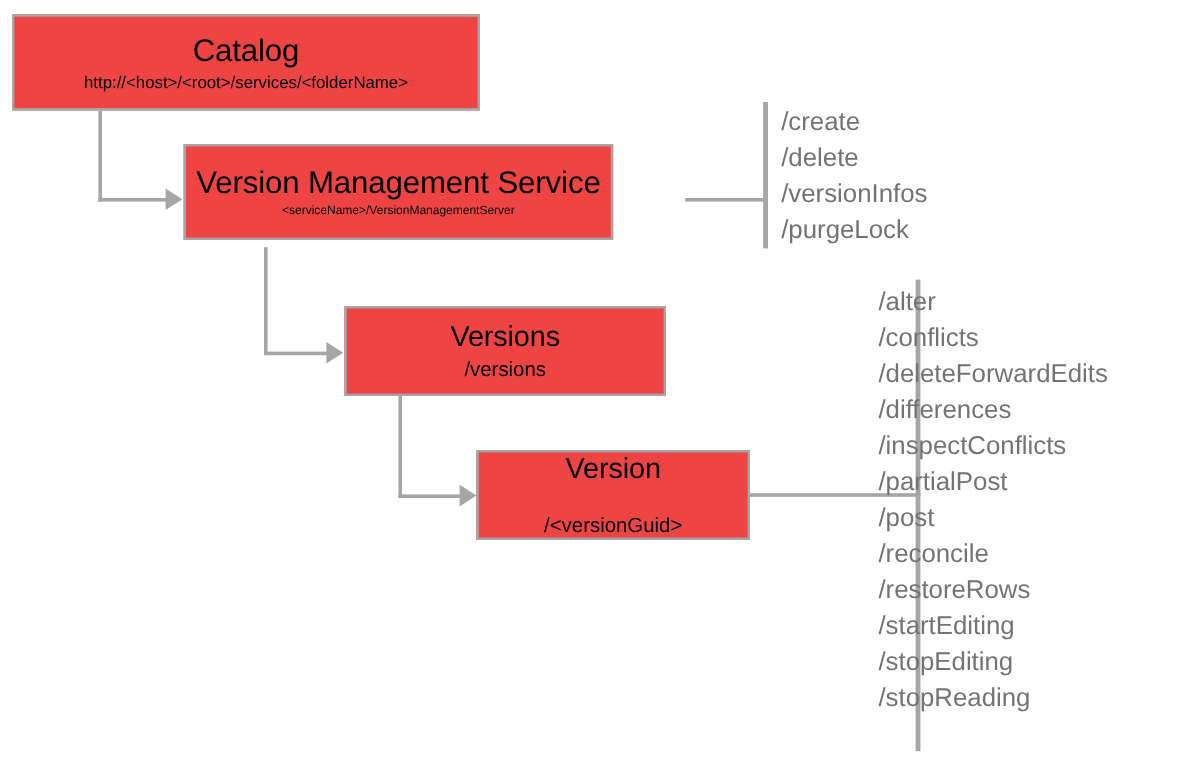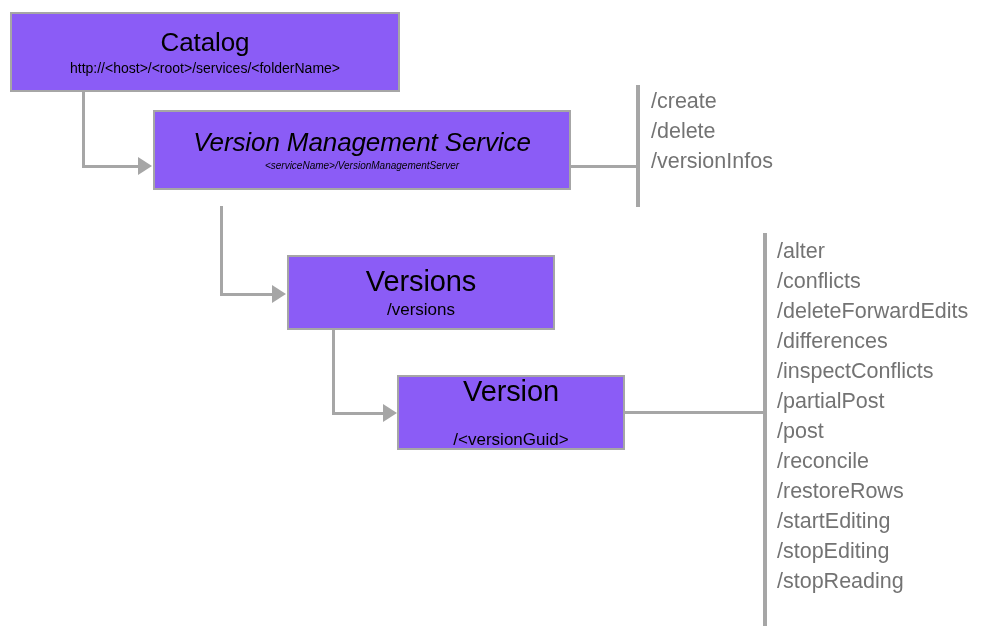--- a/index.html
+++ b/index.html
@@ -15,32 +15,32 @@
     width: 995px;
     height: 640px;
     background: #ffffff;
     overflow: hidden;
   }
 
   
   .node {
     position: absolute;
     box-sizing: border-box;
-    background: #8b5cf6;
+    background: #ef4444;
     border: 2px solid #a6a6a6;
     display: flex;
     flex-direction: column;
     align-items: center;
     justify-content: center;
     text-align: center;
     color: #000000;
     line-height: 1.05;
   }
   .node .node-title {
-    font-size: 29px;
+    font-size: 24px;
     font-weight: normal;
     letter-spacing: -0.1px;
     white-space: nowrap;
   }
   .node .node-sub {
     font-size: 17px;
     font-weight: normal;
     margin-top: 5px;
     white-space: nowrap;
   }
@@ -94,32 +94,33 @@
 
   <div class="node n-catalog" style="left:10px; top:12px; width:390px; height:80px;">
     <div class="node-title">Catalog</div>
     <div class="node-sub">http://&lt;host&gt;/&lt;root&gt;/services/&lt;folderName&gt;</div>
   </div>
 
   <div class="conn-v" style="left:82px; top:92px; height:76px;"></div>
   <div class="conn-h" style="left:82px; top:165px; width:58px;"></div>
   <div class="arrowhead" style="left:138px; top:157px;"></div>
 
-  <div class="node n-vms" style="left:153px; top:110px; width:418px; height:80px;font-style:italic;">
+  <div class="node n-vms" style="left:153px; top:120px; width:358px; height:80px;">
     <div class="node-title">Version Management Service</div>
     <div class="node-sub">&lt;serviceName&gt;/VersionManagementServer</div>
   </div>
 
   <div class="conn-h" style="left:571px; top:165px; width:69px;"></div>
   <div class="group-bar" style="left:636px; top:85px; height:122px;"></div>
 
   <div class="endpoint-list" style="left:651px; top:86px;">
     <span class="endpoint-item">/create</span>
     <span class="endpoint-item">/delete</span>
     <span class="endpoint-item">/versionInfos</span>
+    <span class="endpoint-item">/purgeLock</span>
   </div>
 
   <div class="conn-v" style="left:220px; top:206px; height:90px;"></div>
   <div class="conn-h" style="left:220px; top:293px; width:55px;"></div>
   <div class="arrowhead" style="left:272px; top:285px;"></div>
 
   <div class="node n-versions" style="left:287px; top:255px; width:268px; height:75px;">
     <div class="node-title">Versions</div>
     <div class="node-sub">/versions</div>
   </div>
@@ -129,21 +130,21 @@
   <div class="arrowhead" style="left:383px; top:404px;"></div>
 
   <div class="node n-version" style="left:397px; top:375px; width:228px; height:75px;gap:20px;">
     <div class="node-title">Version</div>
     <div class="node-sub">/&lt;versionGuid&gt;</div>
   </div>
 
   <div class="conn-h" style="left:625px; top:411px; width:142px;"></div>
   <div class="group-bar" style="left:763px; top:233px; height:393px;"></div>
 
-  <div class="endpoint-list big" style="left:777px; top:236px;">
+  <div class="endpoint-list big" style="left:732px; top:236px;">
     <span class="endpoint-item">/alter</span>
     <span class="endpoint-item">/conflicts</span>
     <span class="endpoint-item">/deleteForwardEdits</span>
     <span class="endpoint-item">/differences</span>
     <span class="endpoint-item">/inspectConflicts</span>
     <span class="endpoint-item">/partialPost</span>
     <span class="endpoint-item">/post</span>
     <span class="endpoint-item">/reconcile</span>
     <span class="endpoint-item">/restoreRows</span>
     <span class="endpoint-item">/startEditing</span>

